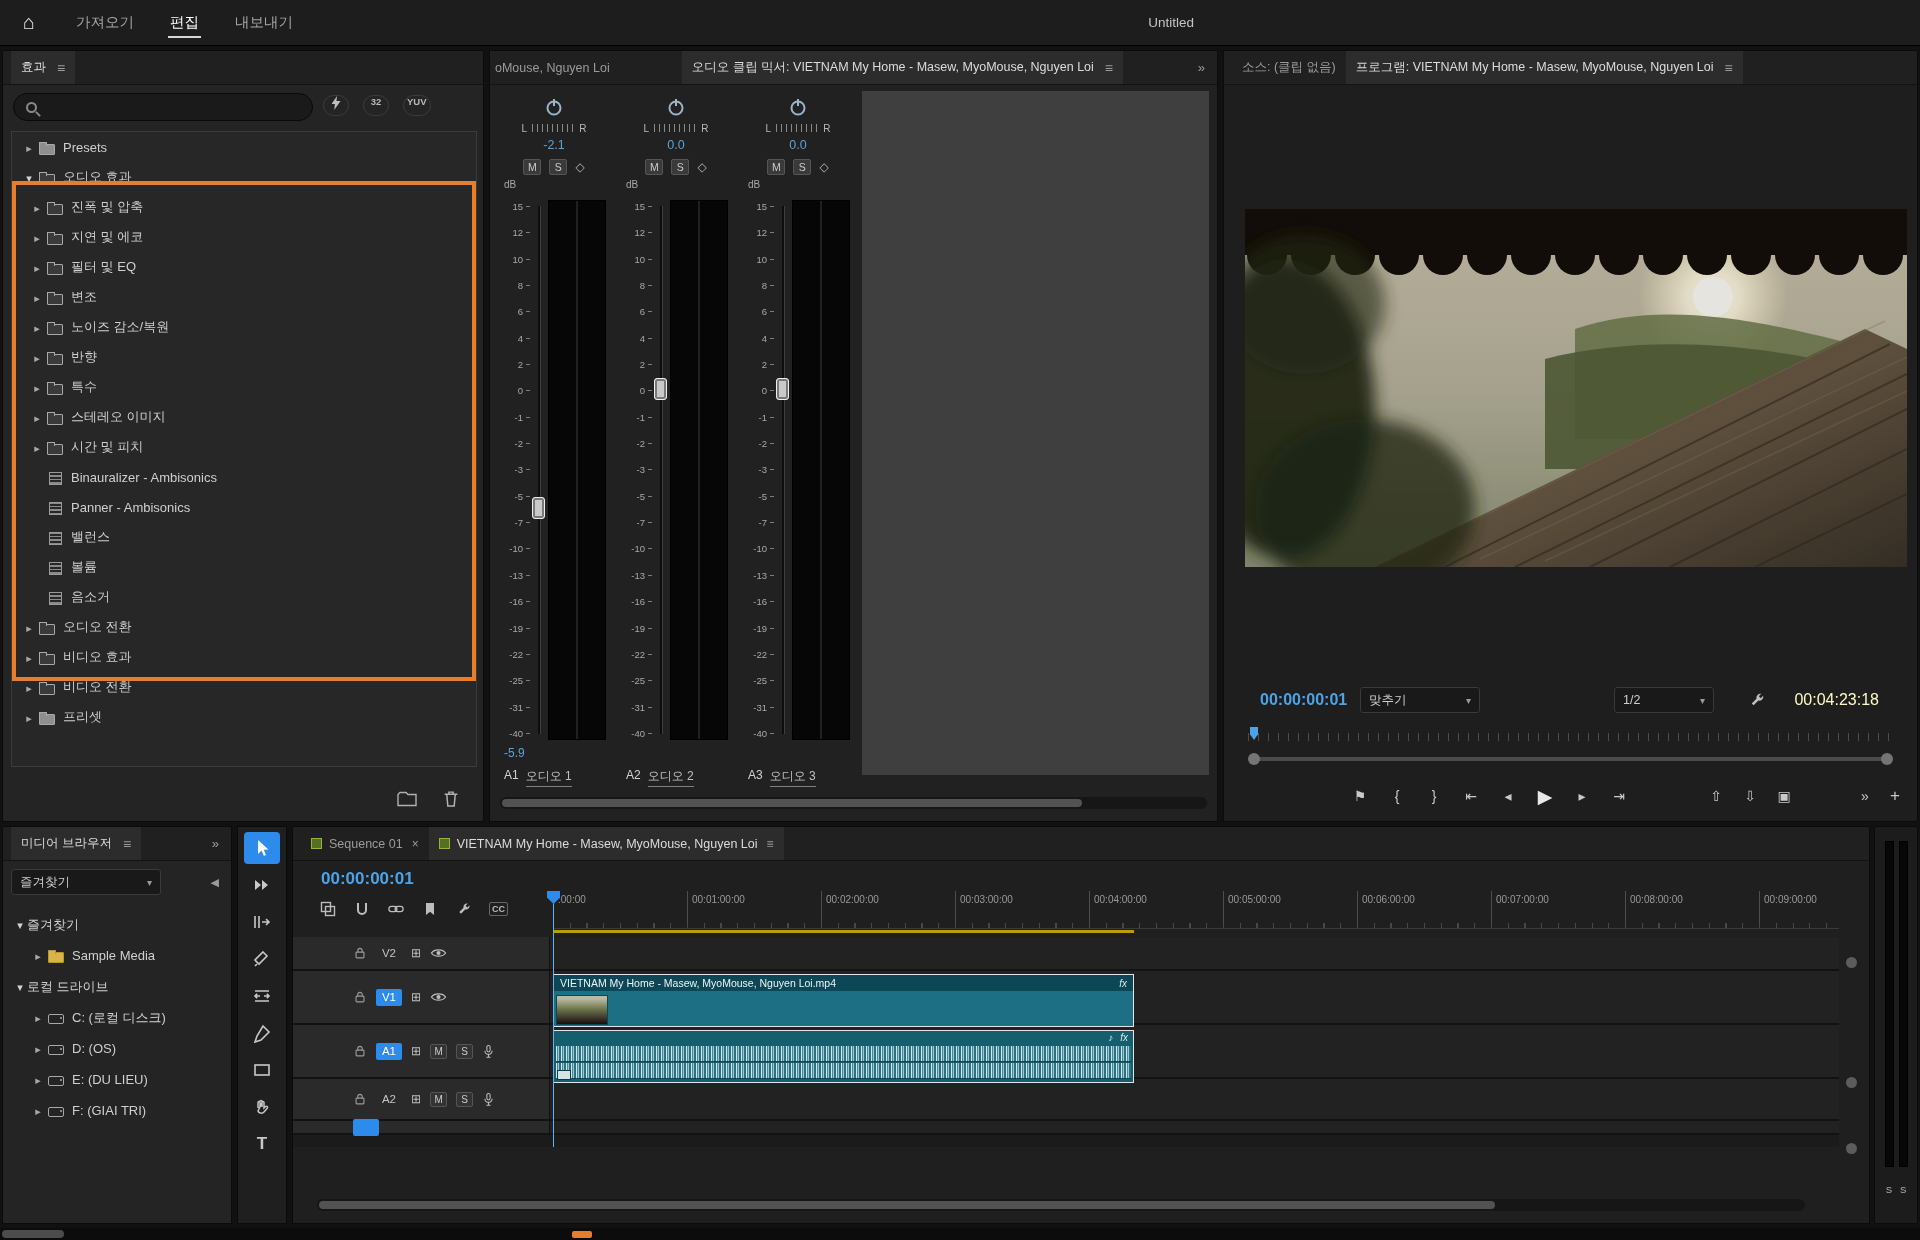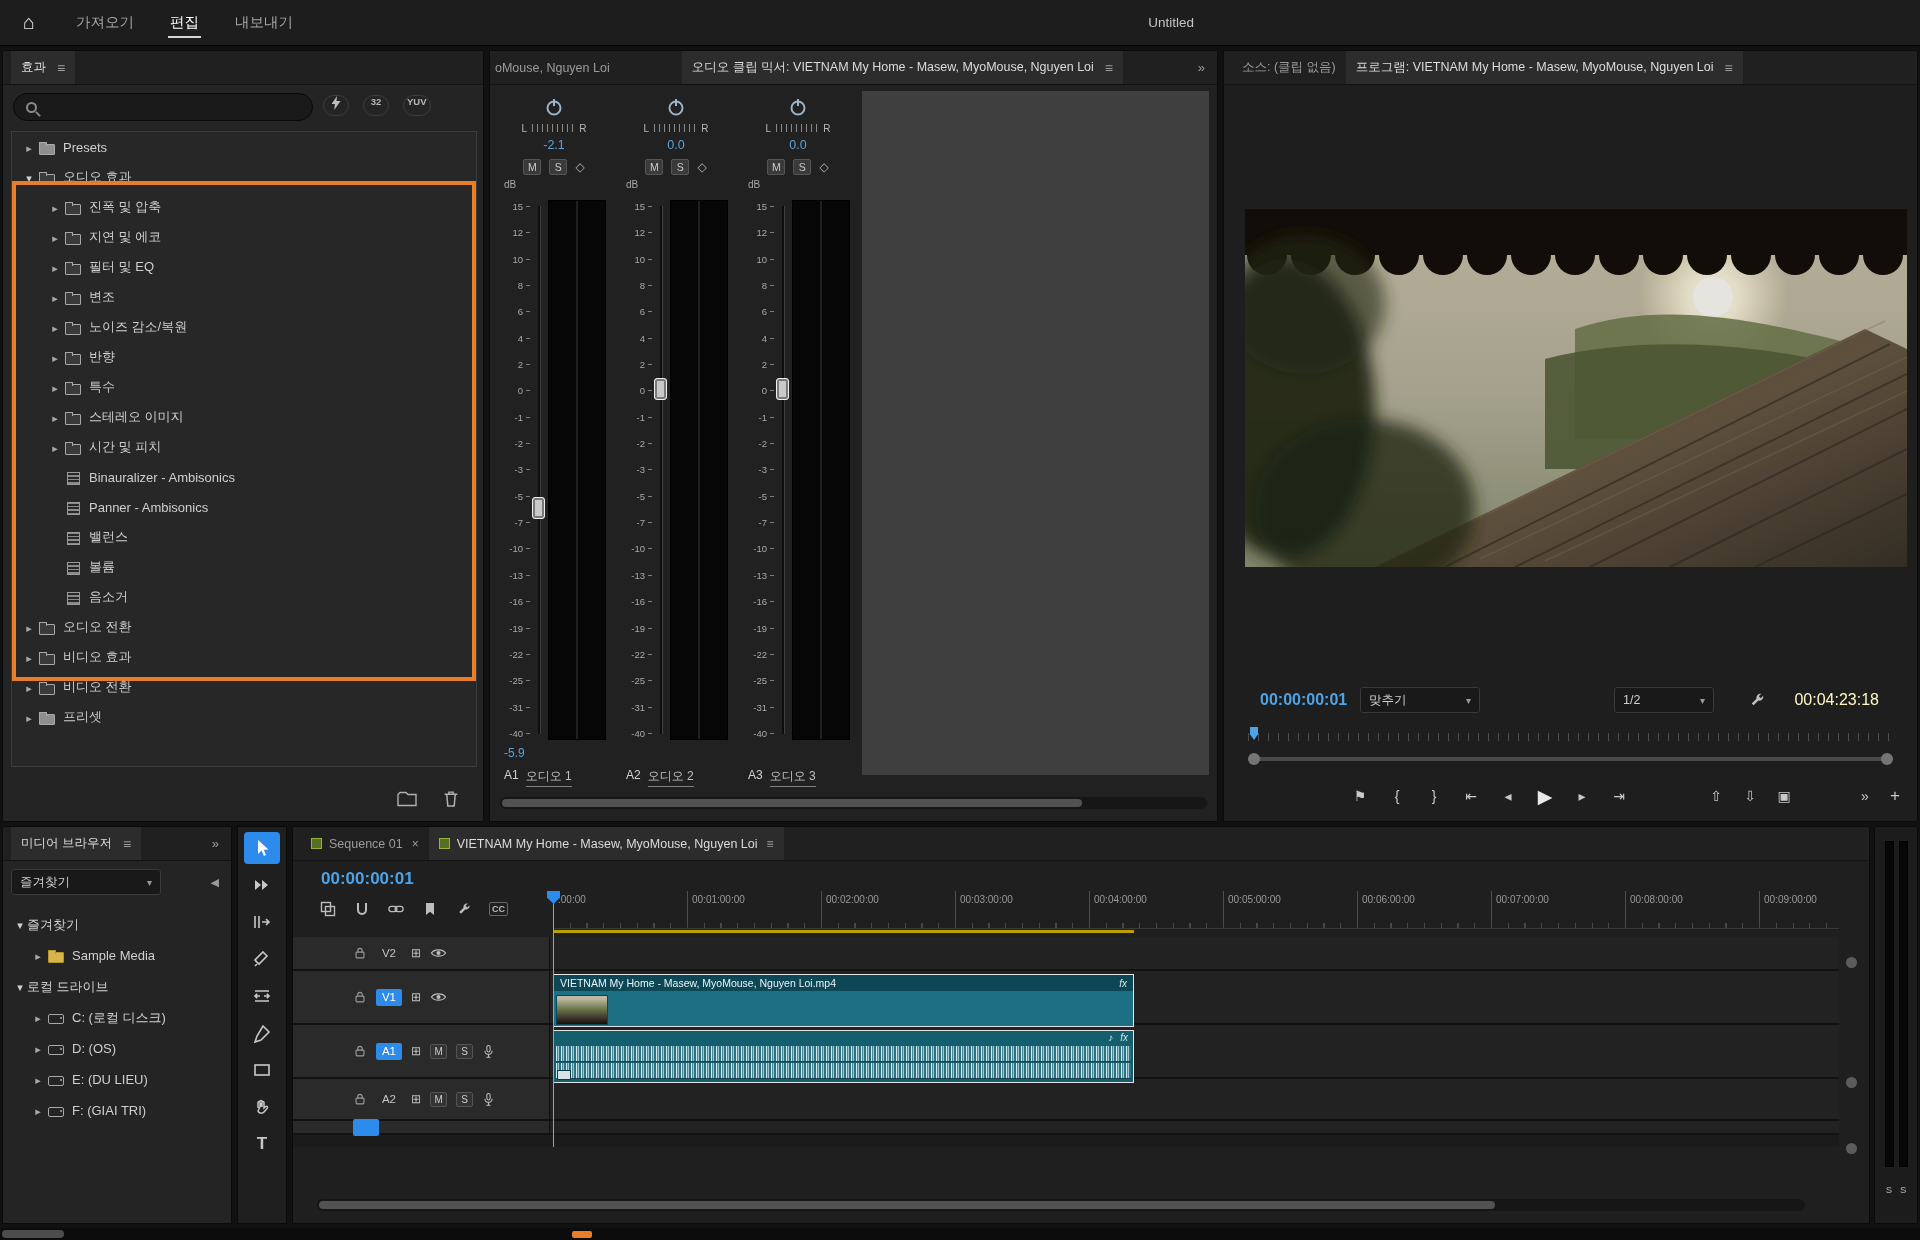--- a/index.html
+++ b/index.html
@@ -30,21 +30,21 @@
 .esearch{position:absolute;left:10px;top:42px;width:300px;height:28px;background:#1a1a1a;border:1px solid #090909;border-radius:14px;display:flex;align-items:center;padding:0 12px;gap:9px}
 .esearch input{flex:1;background:transparent;border:0;outline:0;color:#ddd;font:13px "Liberation Sans",sans-serif}
 .mag{width:11px;height:11px;border:2px solid #8a8a8a;border-radius:50%;position:relative;flex:0 0 auto}
 .mag::after{content:"";position:absolute;width:6px;height:2px;background:#8a8a8a;transform:rotate(45deg);left:7px;top:9px}
 .efilters{position:absolute;left:320px;top:44px;display:flex;gap:14px;align-items:center}
 .fbtn{min-width:26px;height:21px;display:flex;align-items:flex-start;justify-content:center;color:#b8b8b8;font-size:9.5px;font-weight:bold;border:1px solid #3c3c3c;border-radius:12px;padding:0 3px}
 .fbtn i{font-style:normal}
 .accelerated-effects-filter::before{content:"";width:9px;height:14px;background:#bfbfbf;clip-path:polygon(62% 0,0 58%,38% 58%,30% 100%,100% 36%,55% 36%)}
 .etree{position:absolute;left:8px;top:80px;width:466px;height:636px;background:#272727;border:1px solid #3c3c3c;overflow:hidden}
 .trow{height:30px;display:flex;align-items:center;padding-left:10px;font-size:13px;color:#cfcfcf}
-.trow.ind1{padding-left:36px}
+.trow.ind1{padding-left:18px}
 .tlabel{white-space:nowrap}
 .chev{width:14px;display:inline-block;text-align:center;color:#a8a8a8;flex:0 0 auto}
 .chev-r::before{content:"▸";font-size:11px}
 .chev-d::before{content:"▾";font-size:11px;color:#d2d2d2}
 .chev-n::before{content:""}
 .ic{width:17px;height:13px;display:inline-block;position:relative;margin:0 7px 0 3px;flex:0 0 auto}
 .ic-folder::before,.ic-bin::before,.ic-folder-y::before{content:"";position:absolute;left:0;top:3px;width:14px;height:9px;border:1px solid #a8a8a8;border-radius:1px;background:#3a3a3a}
 .ic-folder::after,.ic-bin::after,.ic-folder-y::after{content:"";position:absolute;left:0;top:1px;width:6px;height:3px;border:1px solid #a8a8a8;border-bottom:0;background:#3a3a3a}
 .ic-bin::before{background:#8f8f8f}.ic-bin::after{background:#8f8f8f}
 .ic-folder-y::before{border-color:#b8962e;background:#d8b44a}.ic-folder-y::after{border-color:#b8962e;background:#d8b44a}

